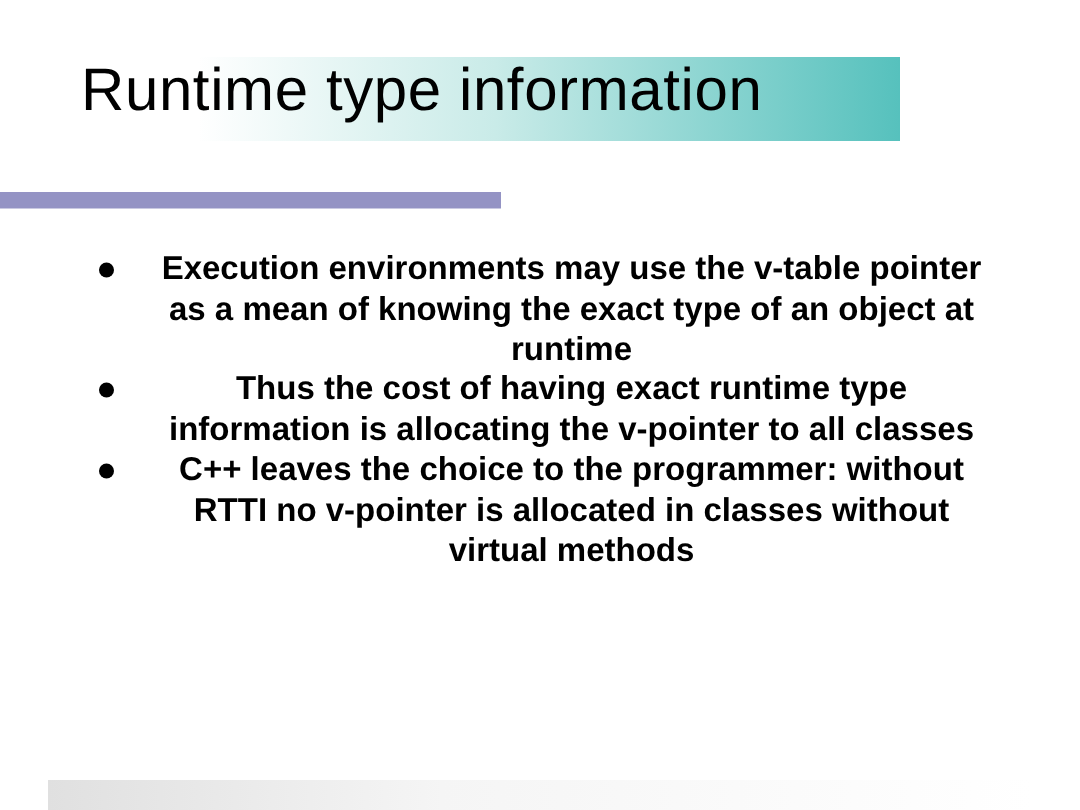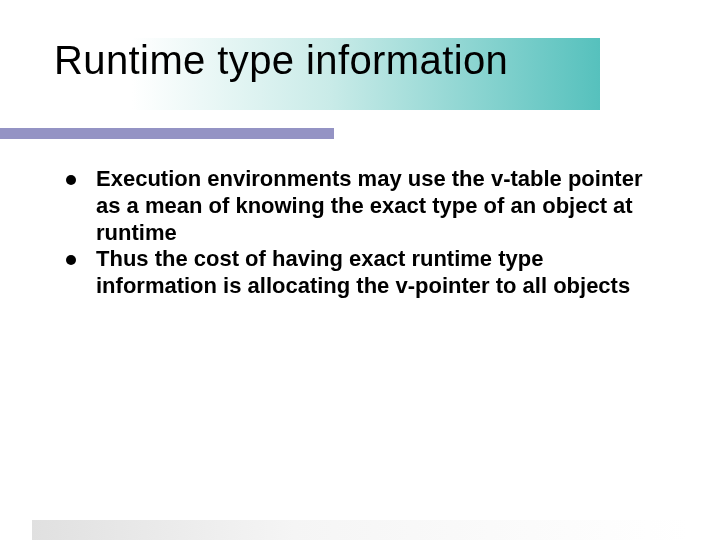--- a/index.html
+++ b/index.html
@@ -9,21 +9,21 @@
     font-family: Arial, Helvetica, sans-serif;
     background: #ffffff;
     position: relative;
     overflow: hidden;
   }
   .title-bar {
     position: absolute;
     left: 0;
     top: 38px;
     width: 600px;
-    height: 72px;
+    height: 56px;
     background: linear-gradient(to right, #ffffff 0%, #ffffff 22%, #c9ebe8 55%, #56c1bd 100%);
     display: flex;
     align-items: flex-start;
   }
   .title-text {
     font-size: 40px;
     font-weight: 400;
     color: #000;
     padding-left: 54px;
     padding-top: 0px;
@@ -38,20 +38,21 @@
     background: #9493c4;
   }
   .content {
     position: absolute;
     left: 66px;
     top: 166px;
     width: 600px;
   }
   .bullet-list {
     list-style: none;
+    text-align: center;
   }
   .bullet-item {
     position: relative;
     padding-left: 30px;
     font-size: 22px;
     font-weight: 700;
     color: #000;
     line-height: 1.22;
     margin-bottom: 0px;
   }
@@ -79,17 +80,18 @@
 
 <div class="title-bar">
   <div class="title-text">Runtime type information</div>
 </div>
 
 <div class="underline-bar"></div>
 
 <div class="content">
   <ul class="bullet-list">
     <li class="bullet-item">Execution environments may use the v-table pointer as a mean of knowing the exact type of an object at runtime</li>
-    <li class="bullet-item">Thus the cost of having exact runtime type information is allocating the v-pointer to all objects</li>
+    <li class="bullet-item">Thus the cost of having exact runtime type information is allocating the v-pointer to all classes</li>
+    <li class="bullet-item">C++ leaves the choice to the programmer: without RTTI no v-pointer is allocated in classes without virtual methods</li>
   </ul>
 </div>
 
 <div class="shadow-strip"></div>
 
 </body></html>

